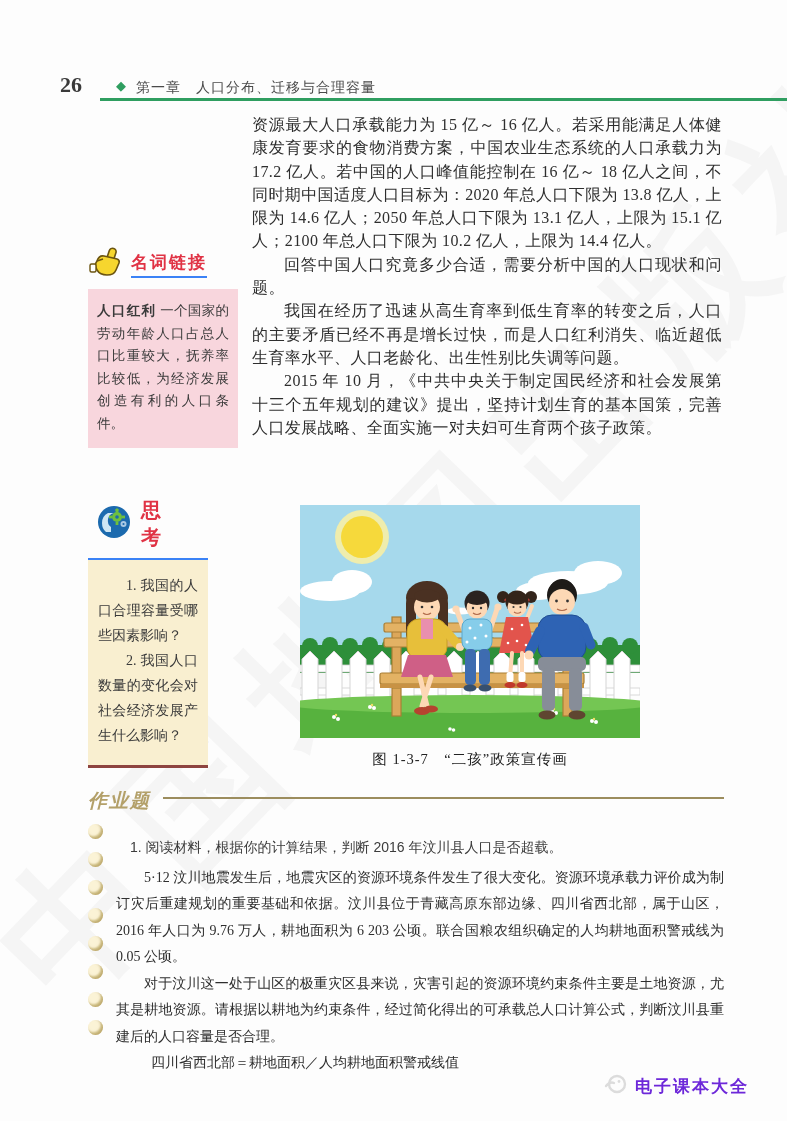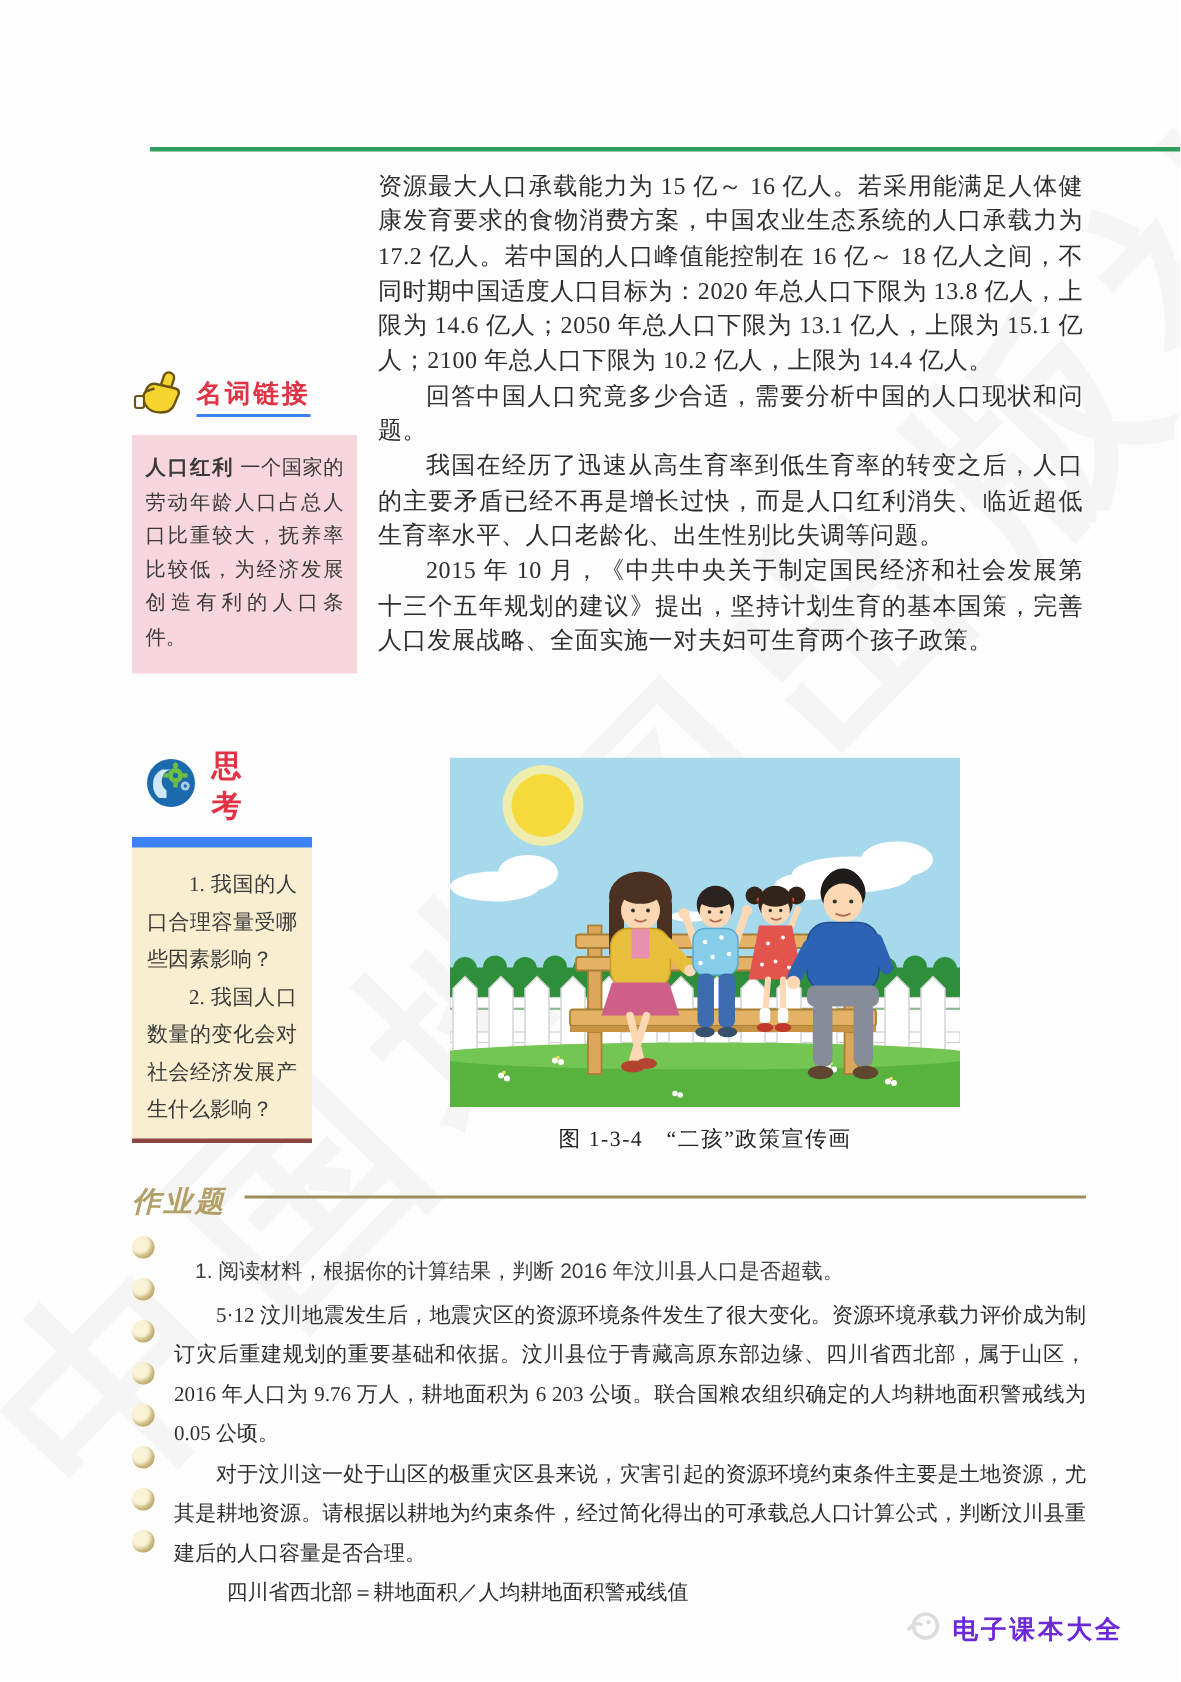--- a/index.html
+++ b/index.html
@@ -39,22 +39,22 @@
     font-family:"Liberation Sans", sans-serif; }
   .term-body { margin-top:7px; background:#f8d6dd; padding:11px 9px 13px;
     font-size:13.5px; line-height:22.5px; text-align:justify; color:#3a3a3a; }
   .term-body b { letter-spacing:1px;margin-top:28px; }
 
   
   .think-box { position:absolute; left:88px; top:497px; width:120px; }
   .think-header { display:flex; align-items:center; gap:9px; padding:0 0 7px 8px; }
   .think-title { color:#e03345; font-weight:bold; font-size:20px; letter-spacing:8px;
     font-family:"Liberation Sans", sans-serif; }
-  .think-body { background:#f9efd0; border-top:7px solid #3b82f6; border-bottom:3px solid #8e4440;
-    padding:13px 10px 6px 10px; font-size:14px; line-height:25px; text-align:justify; color:#3a3a3a; }
+  .think-body { background:#f9efd0; border-top:2px solid #3b82f6; border-bottom:3px solid #8e4440;
+    padding:13px 10px 17px 10px; font-size:14px; line-height:25px; text-align:justify; color:#3a3a3a; }
   .think-body p { text-indent:2em; }
 
   
   .figure { position:absolute; left:300px; top:505px; width:340px; }
   .figure svg.art { display:block; width:340px; height:233px; }
   .caption { margin-top:12px; text-align:center; font-size:14.5px; color:#222; letter-spacing:1px; }
 
   
   .homework { position:absolute; left:88px; top:788px; width:636px; }
   .hw-title-row { display:flex; align-items:center; }
@@ -76,20 +76,25 @@
     color:#6d28d9; font-size:17px; font-weight:bold; letter-spacing:2px;
     text-shadow:1px 1px 0 #ffffff; font-family:"Liberation Sans", sans-serif; }
 </style>
 </head>
 <body>
 
 <div class="page">
 
   <div class="diag-watermark">中国地图出版社</div>
 
+  <div class="header z">
+    <span class="page-num">26</span>
+    <span class="diamond">◆</span>
+    <span class="chapter">第一章　人口分布、迁移与合理容量</span>
+  </div>
   <div class="header-line z"></div>
 
   <div class="main-text z">
     <p>资源最大人口承载能力为 15 亿～ 16 亿人。若采用能满足人体健康发育要求的食物消费方案，中国农业生态系统的人口承载力为 17.2 亿人。若中国的人口峰值能控制在 16 亿～ 18 亿人之间，不同时期中国适度人口目标为：2020 年总人口下限为 13.8 亿人，上限为 14.6 亿人；2050 年总人口下限为 13.1 亿人，上限为 15.1 亿人；2100 年总人口下限为 10.2 亿人，上限为 14.4 亿人。</p>
     <p class="indent">回答中国人口究竟多少合适，需要分析中国的人口现状和问题。</p>
     <p class="indent">我国在经历了迅速从高生育率到低生育率的转变之后，人口的主要矛盾已经不再是增长过快，而是人口红利消失、临近超低生育率水平、人口老龄化、出生性别比失调等问题。</p>
     <p class="indent">2015 年 10 月，《中共中央关于制定国民经济和社会发展第十三个五年规划的建议》提出，坚持计划生育的基本国策，完善人口发展战略、全面实施一对夫妇可生育两个孩子政策。</p>
   </div>
 
   <div class="term-box z">
@@ -326,21 +331,21 @@
         <path d="M240,126 L230,146" stroke="#2e63b4" stroke-width="10" stroke-linecap="round"></path>
         <circle cx="229" cy="150" r="4.5" fill="#fdd8b5"></circle>
         <path d="M284,122 L291,140" stroke="#2e63b4" stroke-width="9" stroke-linecap="round"></path>
         <rect x="238" y="152" width="48" height="14" rx="5" fill="#878d98"></rect>
         <rect x="242" y="163" width="13" height="43" rx="5" fill="#878d98"></rect>
         <rect x="269" y="163" width="13" height="43" rx="5" fill="#878d98"></rect>
         <ellipse cx="247" cy="210" rx="8.5" ry="4.5" fill="#5f4630"></ellipse>
         <ellipse cx="277" cy="210" rx="8.5" ry="4.5" fill="#5f4630"></ellipse>
       </g>
     </svg>
-    <div class="caption">图 1-3-4　“二孩”政策宣传画</div>
+    <div class="caption">图 1-3-7　“二孩”政策宣传画</div>
   </div>
 
   <div class="homework z">
     <div class="hw-title-row">
       <span class="hw-title">作业题</span>
       <span class="hw-rule"></span>
     </div>
     <div class="hw-bullets">
       <span class="bullet"></span>
       <span class="bullet"></span>

